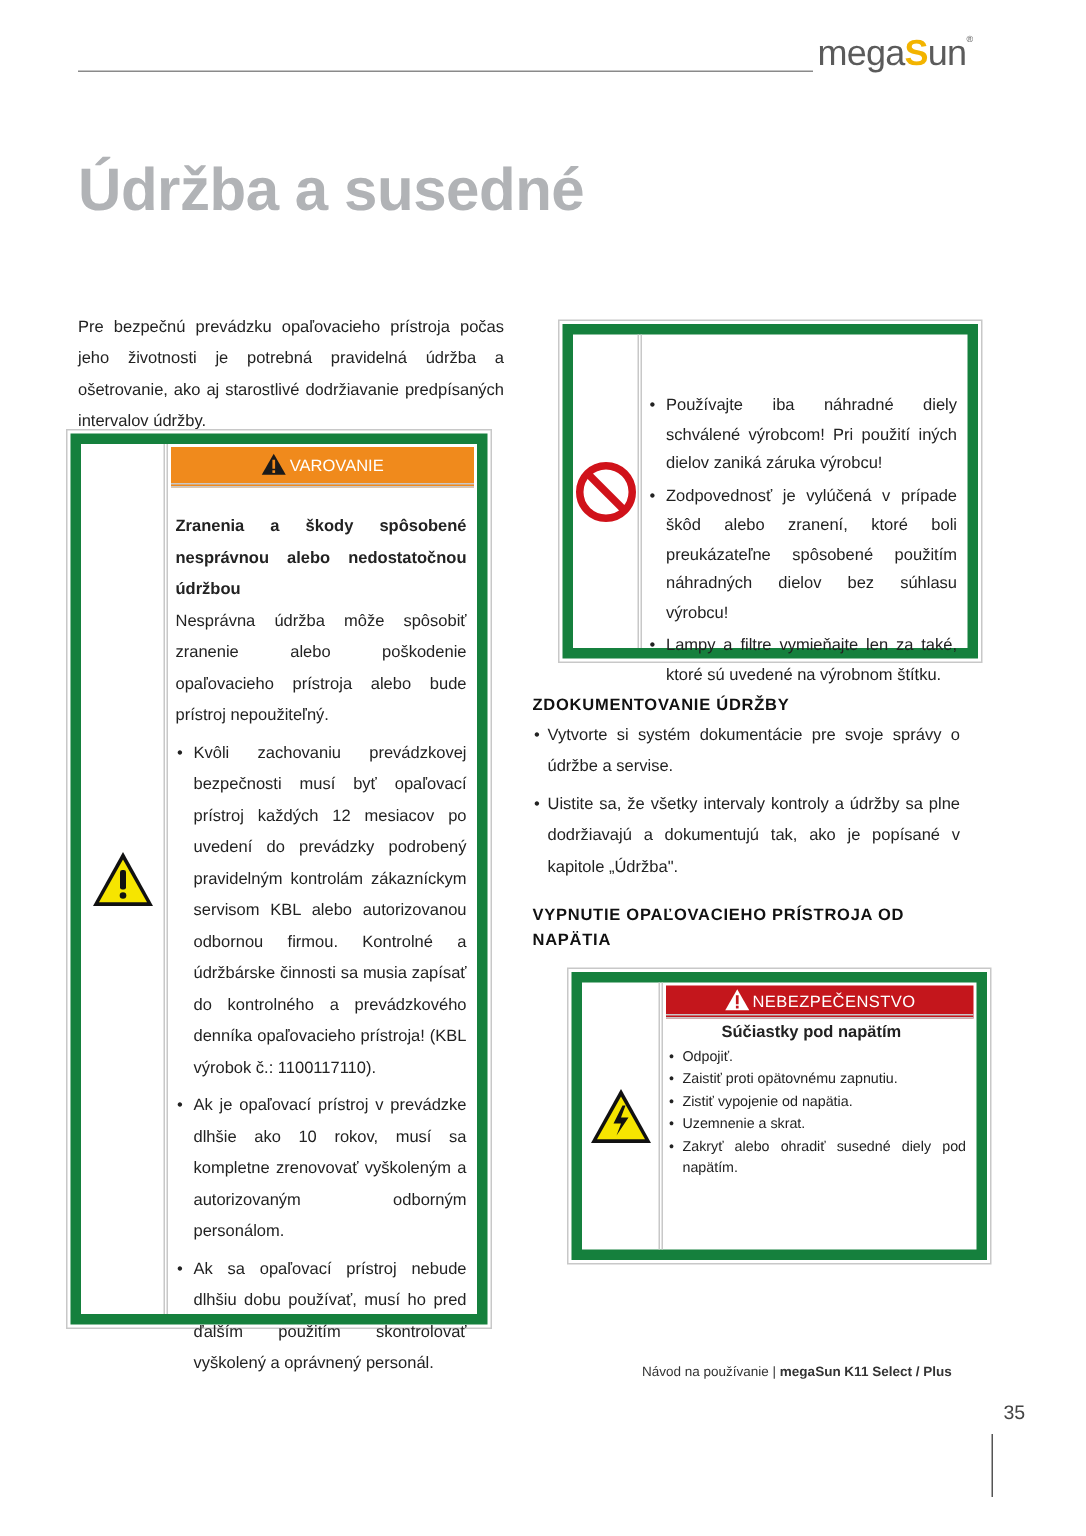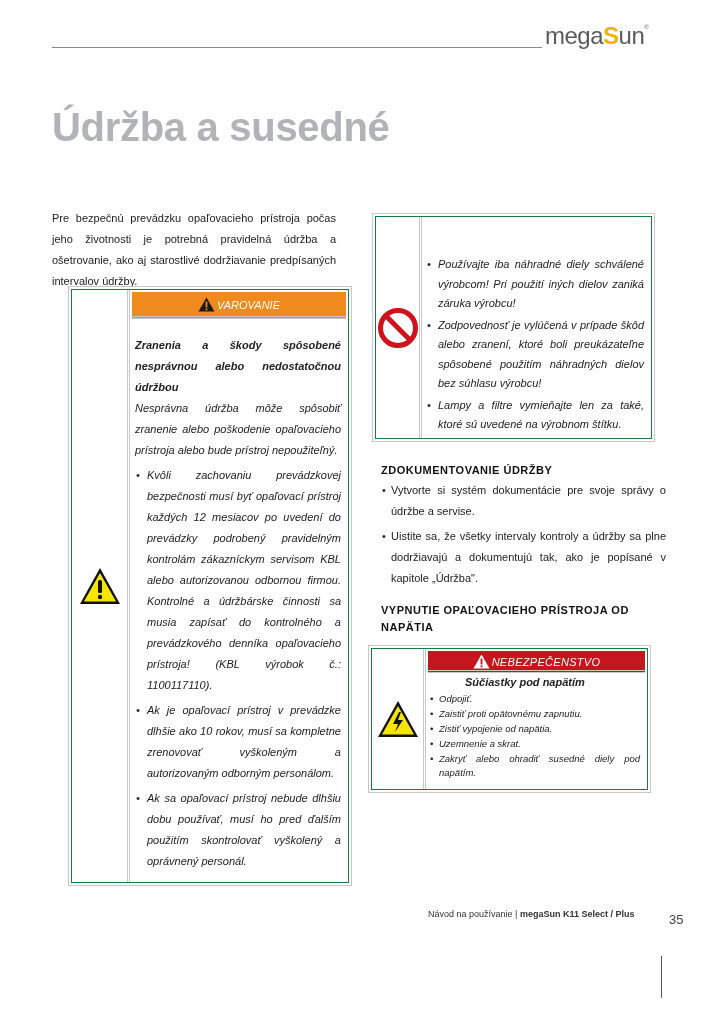--- a/index.html
+++ b/index.html
@@ -10,57 +10,57 @@
   .logo { position: absolute; left: 545px; top: 22px; font-size: 24px; letter-spacing: -0.5px; color: #5b5b5b; font-family: "Liberation Sans", sans-serif; }
   .logo .s { color: #f3b400; font-weight: bold; }
   .logo .reg { font-size: 6px; vertical-align: top; position: relative; top: 2px; }
 
   .page-title { position: absolute; left: 52px; top: 105px; font-size: 40px; font-weight: bold; color: #b1b3b6; letter-spacing: -0.3px; }
 
   .col-left { position: absolute; left: 52px; top: 208px; width: 284px; }
   .intro { font-size: 11px; line-height: 21px; text-align: justify; text-align-last: left; color: #222; }
 
   .box { border: 1px solid #c8c8c8; padding: 2px; position: relative; }
-  .box-inner { display: flex; border: 1px solid #15803d; height: 100%; font-style: italic; }
+  .box-inner { display: flex; border: 7px solid #15803d; height: 100%; }
   .icon-col { width: 58px; border-right: 3px double #c8c8c8; display: flex; align-items: center; justify-content: center; flex-shrink: 0; }
   .text-col { flex: 1; }
 
-  .warn-box { position: absolute; left: 68px; top: 286px; width: 284px; height: 600px; }
+  .warn-box { position: absolute; left: 44px; top: 286px; width: 284px; height: 600px; }
   .warn-header { background: #f08a1c; color: #fff; font-size: 11px; text-align: center; height: 27px; line-height: 27px; margin: 2px 2px 0 2px; border-bottom: 3px double #c8c8c8; }
   .warn-header .tri { display: inline-block; vertical-align: middle; margin-right: 2px; position: relative; top: -2px; }
   .warn-body { padding: 16px 7px 0 5px; font-size: 11px; line-height: 21px; color: #222; }
   .warn-body .strong { font-weight: bold; text-align: justify; text-align-last: left; }
   .warn-body p.just { text-align: justify; text-align-last: left; }
   ul.bul { list-style: none; }
   ul.bul li { position: relative; padding-left: 12px; text-align: justify; text-align-last: left; margin-top: 4px; }
   ul.bul li::before { content: "•"; position: absolute; left: 1px; top: 0; }
 
   .prohibit-box { position: absolute; left: 372px; top: 213px; width: 283px; height: 229px; }
   .prohibit-body { padding: 36px 7px 0 4px; font-size: 11px; line-height: 19.5px; color: #222; }
   .prohibit-body ul.bul li { margin-top: 2px; }
 
-  .section { position: absolute; left: 381px; width: 285px; }
+  .section { position: absolute; left: 355px; width: 285px; }
   .section h3 { font-size: 11px; font-weight: bold; letter-spacing: 0.5px; line-height: 17px; color: #111; }
   .section ul.bul { font-size: 11px; line-height: 21px; color: #222; }
   .section ul.bul li { margin-top: 1px; padding-left: 10px; }
   .section ul.bul li + li { margin-top: 4px; }
 
-  .danger-box { position: absolute; left: 368px; top: 645px; width: 283px; height: 148px; }
+  .danger-box { position: absolute; left: 378px; top: 645px; width: 283px; height: 198px; }
   .danger-header { background: #c4161c; color: #fff; font-size: 11px; text-align: center; height: 22px; line-height: 22px; margin: 2px 2px 0 2px; border-bottom: 3px double #c8c8c8; letter-spacing: 0.3px; }
   .danger-header .tri { display: inline-block; vertical-align: middle; margin-right: 2px; position: relative; top: -2px; }
   .danger-body { padding: 1px 7px 0 3px; font-size: 11px; line-height: 17px; color: #222; }
   .danger-body .strong { font-weight: bold; margin-left: 36px; }
   .danger-body p.just { text-align: justify; text-align-last: left; }
   .danger-body ul.bul { font-size: 9.5px; line-height: 14px; }
   .danger-body ul.bul li { margin-top: 1px; padding-left: 10px; }
 
   .footer-text { position: absolute; left: 428px; top: 909px; font-size: 9px; color: #333; }
   .footer-text b { font-weight: bold; }
   .footer-rule { position: absolute; left: 661px; top: 956px; width: 1px; height: 42px; background: #555; }
-  .page-num { position: absolute; left: 669px; top: 912px; font-size: 13px; color: #444; }
+  .page-num { position: absolute; left: 669px; top: 934px; font-size: 13px; color: #444; }
 </style>
 </head>
 <body>
 
 <div class="header-rule"></div>
 <div class="logo"><span>mega</span><span class="s">S</span><span>un</span><span class="reg">®</span></div>
 
 <h1 class="page-title">Údržba a susedné</h1>
 
 <div class="col-left">

